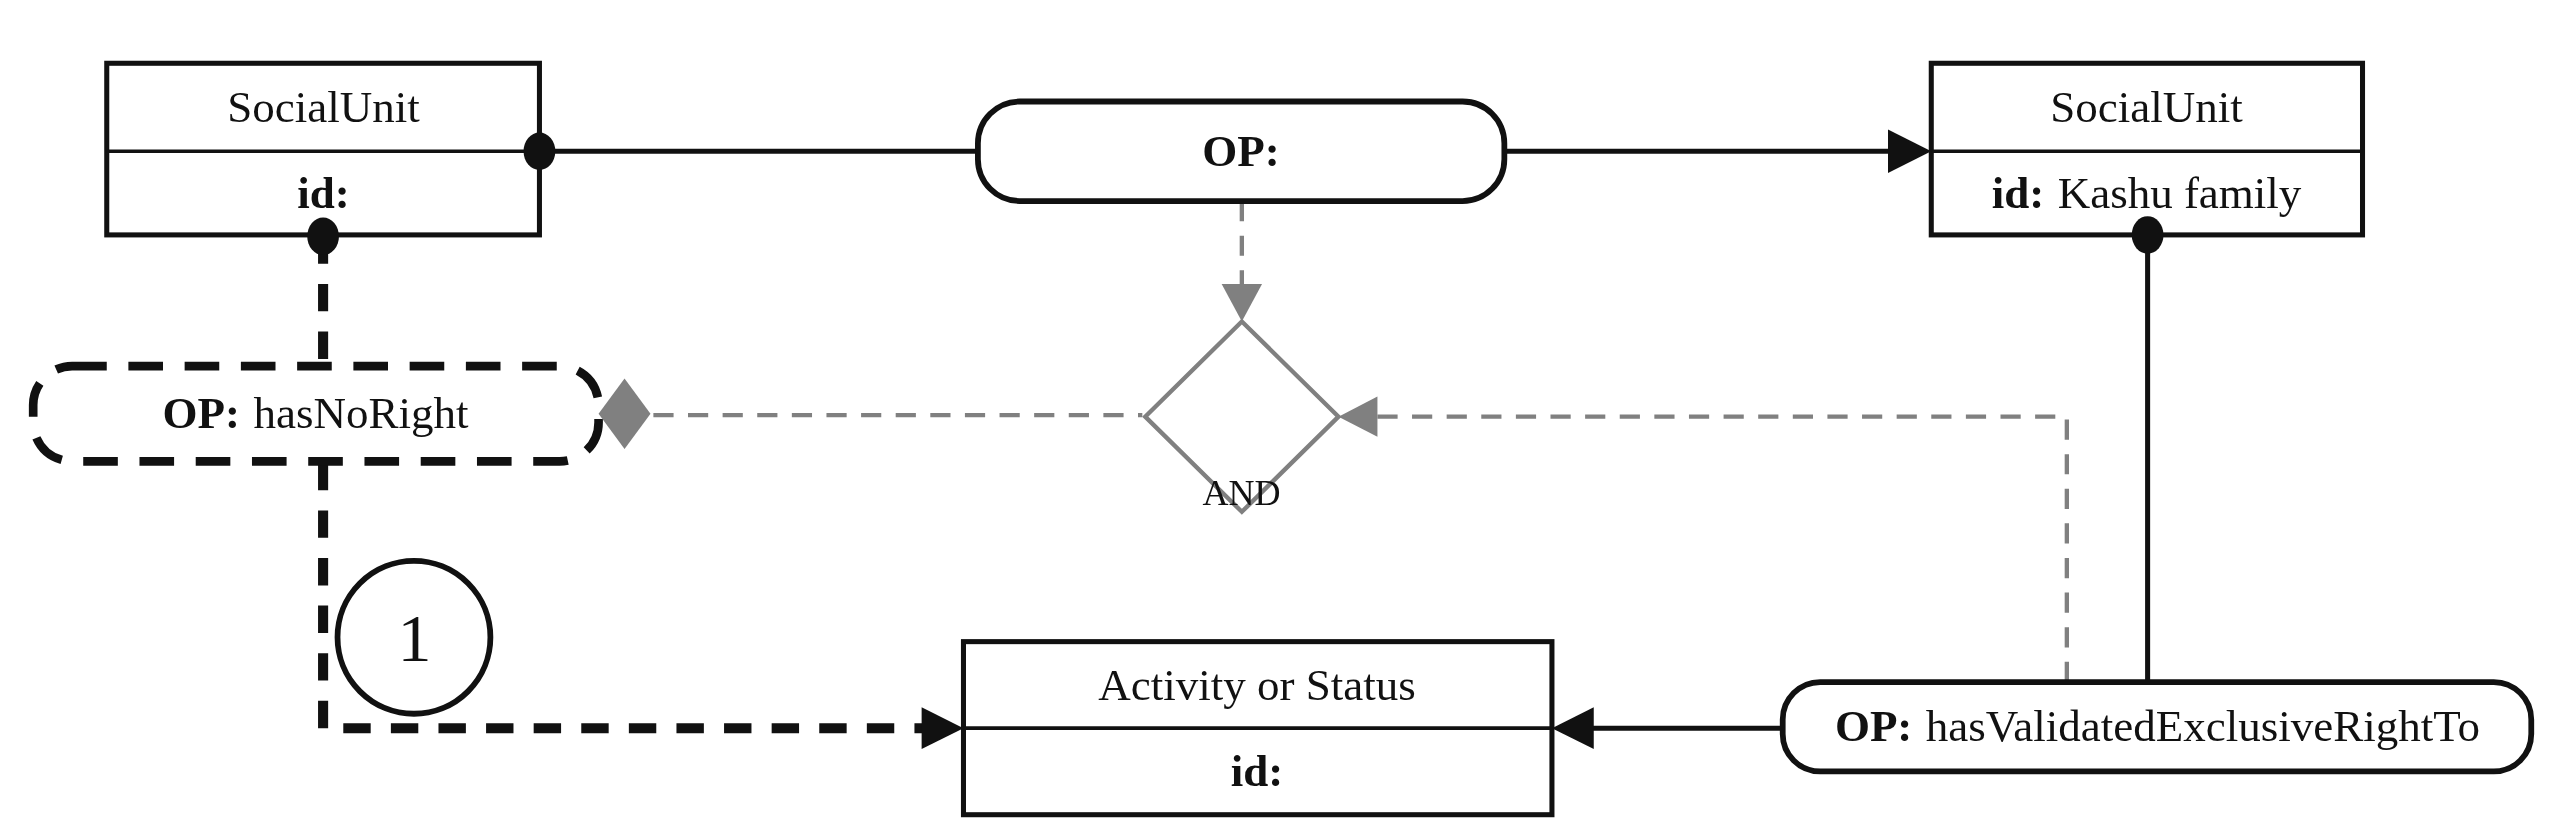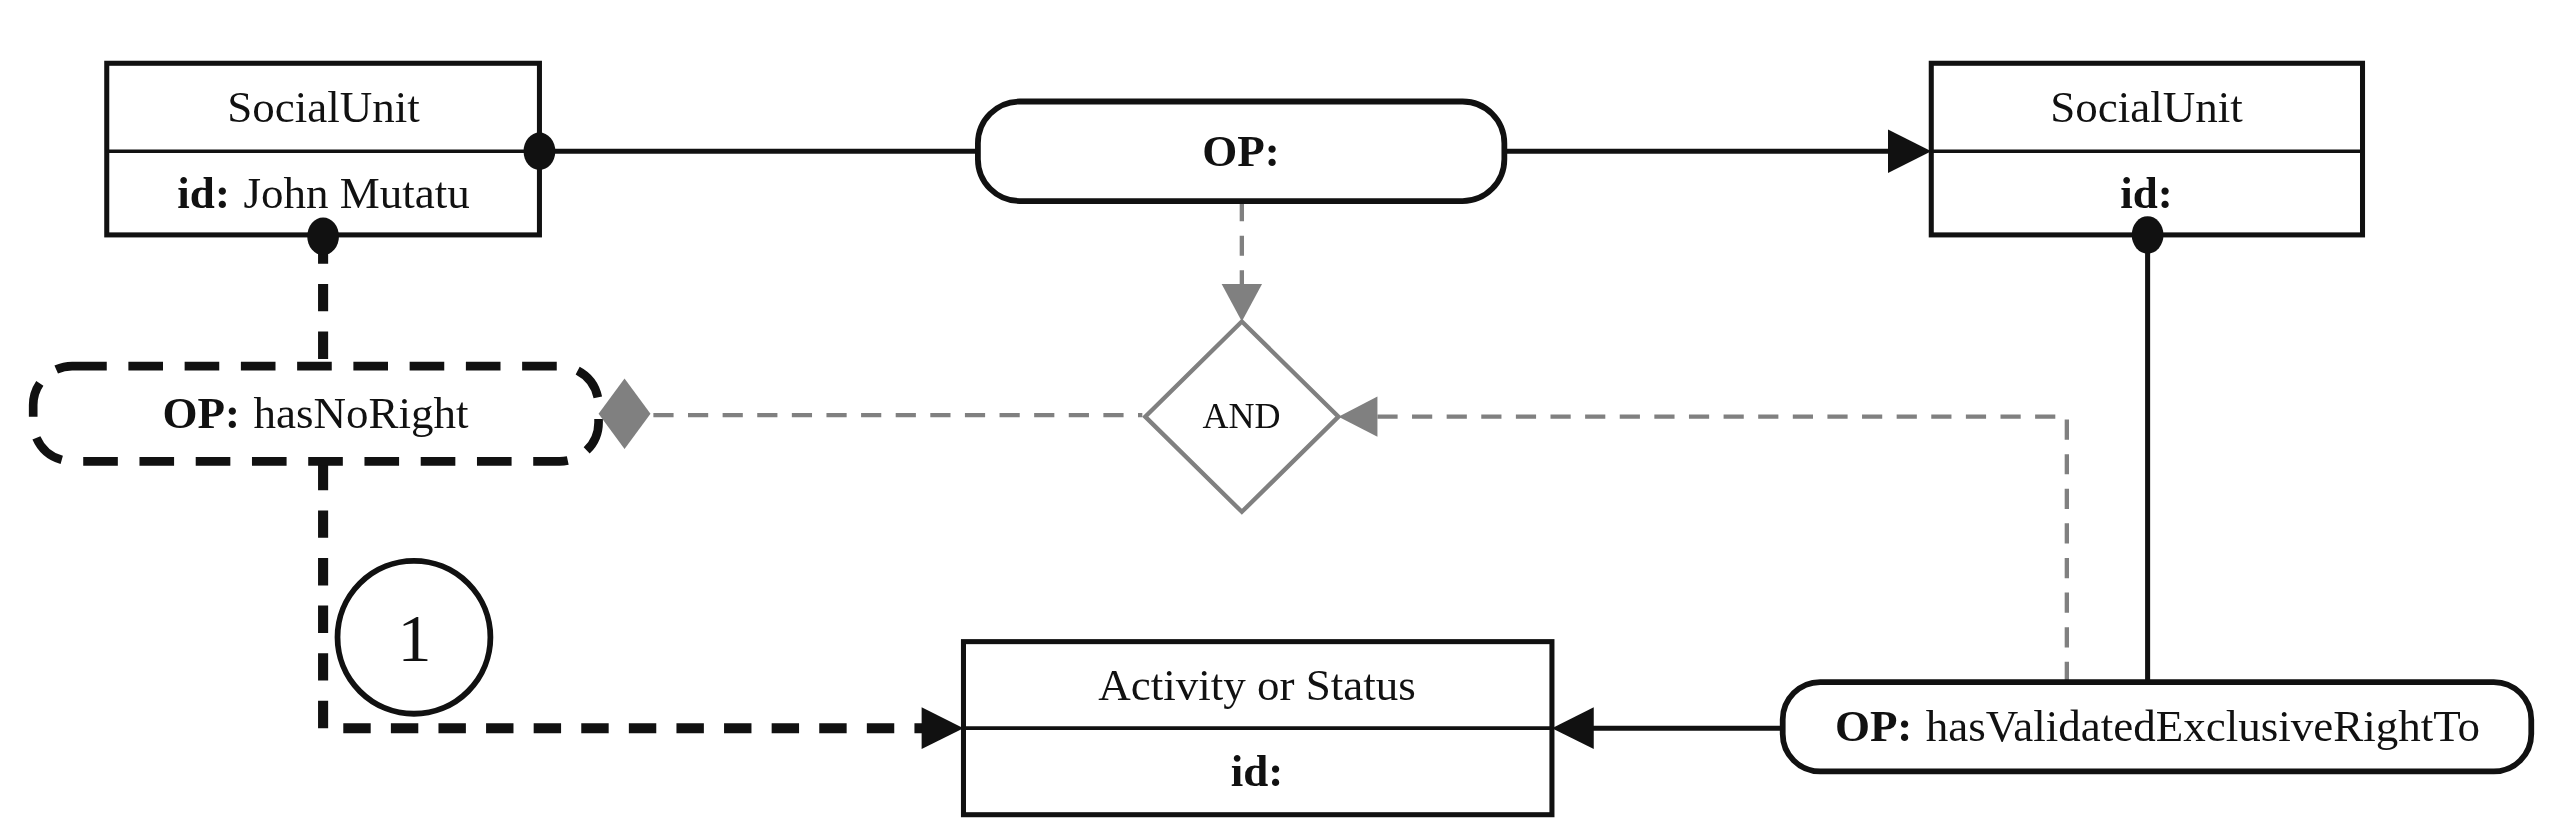--- a/index.html
+++ b/index.html
@@ -93,28 +93,28 @@
     <polygon points="1336,982 1278,953 1278,1011" class="fill-black"></polygon>
 
     <polygon points="2152,982 2210,953 2210,1011" class="fill-black"></polygon>
   </svg>
 
   <div class="lbl" style="left:107px;top:43px;width:433px;height:88px;">
     <span>SocialUnit</span>
   </div>
   <div class="lbl" style="left:107px;top:131px;width:433px;height:84px;">
     <span class="pfx">id:</span>
-      <span class="val">John Mutatu</span>
   </div>
 
   <div class="lbl" style="left:1931px;top:43px;width:431px;height:88px;">
     <span>SocialUnit</span>
   </div>
   <div class="lbl" style="left:1931px;top:131px;width:431px;height:84px;">
     <span class="pfx">id:</span>
+      <span class="val">Kashu family</span>
   </div>
 
   <div class="lbl" style="left:963px;top:622px;width:588px;height:87px;text-align:center;">
     <span>Activity or Status</span>
   </div>
   <div class="lbl" style="left:963px;top:708px;width:588px;height:87px;">
     <span class="pfx">id:</span>
   </div>
 
   <div class="lbl" style="left:978px;top:81px;width:526px;height:100px;">
@@ -124,21 +124,21 @@
   <div class="lbl" style="left:33px;top:346px;width:565px;height:95px;">
     <span class="pfx">OP:</span>
       <span class="val">hasNoRight</span>
   </div>
 
   <div class="lbl" style="left:1783px;top:662px;width:749px;height:89px;">
     <span class="pfx">OP:</span>
       <span class="val">hasValidatedExclusiveRightTo</span>
   </div>
 
-  <div class="lbl lbl-and" style="left:1145px;top:301px;width:193px;height:190px;">
+  <div class="lbl lbl-and" style="left:1145px;top:301px;width:193px;height:190px;align-items:flex-end;">
     <span>AND</span>
   </div>
 
   <div class="lbl lbl-one" style="left:338px;top:541px;width:153px;height:153px;">
     <span>1</span>
   </div>
 
 </div>
 
 

